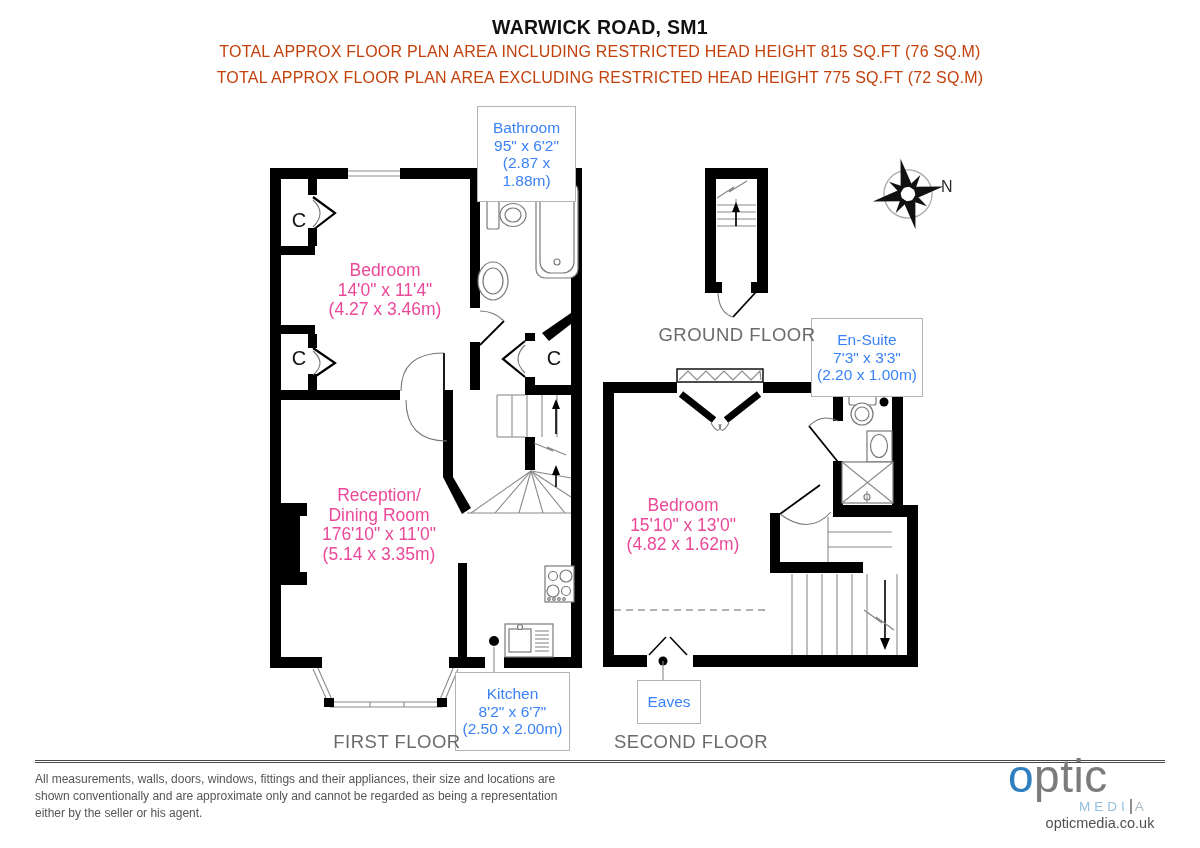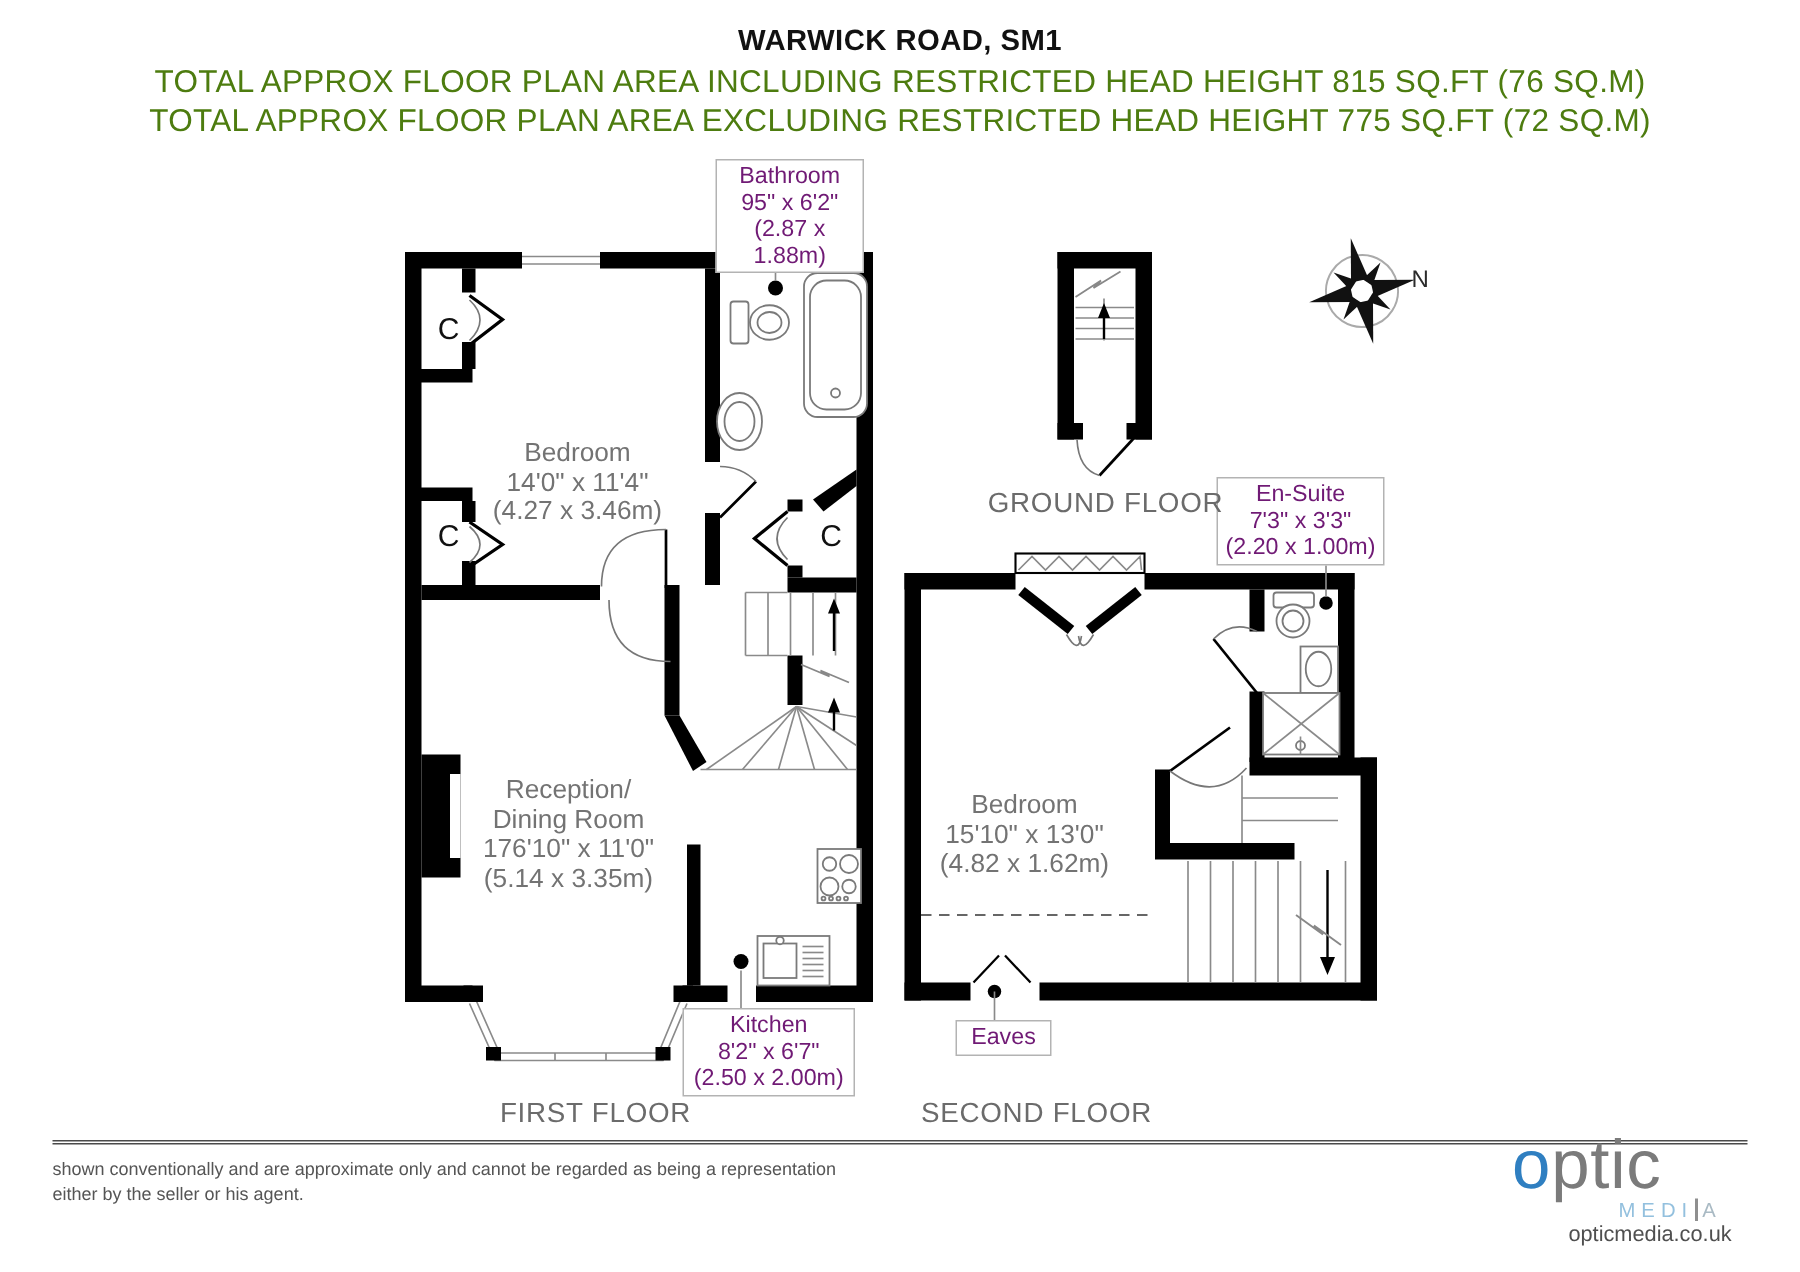--- a/index.html
+++ b/index.html
@@ -1,24 +1,24 @@
 <!DOCTYPE html>
 <html><head>
 <meta charset="utf-8">
 <style>
   html,body{margin:0;padding:0;background:#fff;}
   #page{position:relative;width:1200px;height:848px;background:#fff;overflow:hidden;
         font-family:"Liberation Sans", sans-serif;border-radius:15px;}
   .abs{position:absolute;}
   .ctr{text-align:center;}
   .hdr-title{left:0;right:0;top:16px;font-size:19.5px;font-weight:bold;color:#111;letter-spacing:.3px;}
-  .hdr-line{left:0;right:0;font-size:21px;color:#4d7c0f;letter-spacing:.2px;}
-  .room-label{font-size:17.5px;line-height:19.5px;color:#737373;margin-top:31px;}
-  .box-label{font-size:15.5px;line-height:17.5px;color:#701a75;background:#fff;
-             border:1px solid #b3b3b3;padding:2px 0;}
+  .hdr-line{left:0;right:0;font-size:16px;color:#c2410c;letter-spacing:.2px;}
+  .room-label{font-size:17.5px;line-height:19.5px;color:#ec4899;}
+  .box-label{font-size:15.5px;line-height:17.5px;color:#3b82f6;background:#fff;
+             border:1px solid #b3b3b3;padding:12px 0;}
   .closet{font-size:20px;color:#111;width:22px;text-align:center;}
   .floor-label{font-size:18.5px;color:#6b6b6b;letter-spacing:.5px;width:170px;text-align:center;}
   .north{font-size:16px;color:#2b2b2b;}
   .footer-rule{left:35px;right:35px;top:760px;border-top:3px double #4a4a4a;height:0;}
   .disclaimer{left:35px;width:580px;font-size:12px;line-height:17px;color:#555;}
   .logo-optic{left:1008px;top:752px;font-size:46px;line-height:48px;letter-spacing:.5px;}
   .logo-o{color:#2f7fc1;}
   .logo-rest{color:#7b7b7b;}
   .logo-media{left:1079px;top:799px;font-size:13.5px;letter-spacing:4px;color:#93c0de;text-align:center;}
   .media-a{color:#a9bac4;border-left:2px solid #8f8f8f;padding-left:3px;margin-left:1px;}
@@ -341,20 +341,21 @@
   <div class="abs closet" style="left:543px;top:347px;">C</div>
 
   <div class="abs floor-label" style="left:312px;top:731px;">FIRST FLOOR</div>
   <div class="abs floor-label" style="left:606px;top:731px;">SECOND FLOOR</div>
   <div class="abs floor-label" style="left:652px;top:324px;">GROUND FLOOR</div>
 
   <div class="abs north" style="left:941px;top:178px;">N</div>
 
   <div class="abs footer-rule"></div>
   <div class="abs disclaimer" style="top:771px;">
+    <div>All measurements, walls, doors, windows, fittings and their appliances, their size and locations are</div>
     <div>shown conventionally and are approximate only and cannot be regarded as being a representation</div>
     <div>either by the seller or his agent.</div>
   </div>
 
   <div class="abs logo-optic">
     <span class="logo-o">o</span><span class="logo-rest">ptic</span>
   </div>
   <div class="abs logo-media">
     <span>MEDI</span><span class="media-a">A</span>
   </div>

